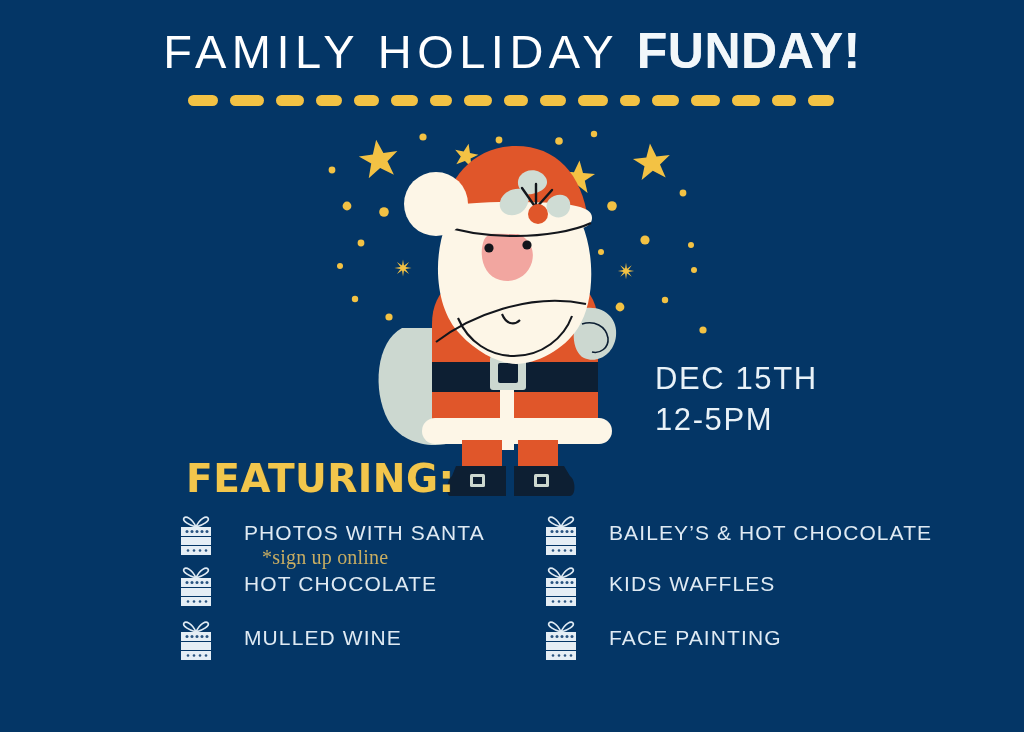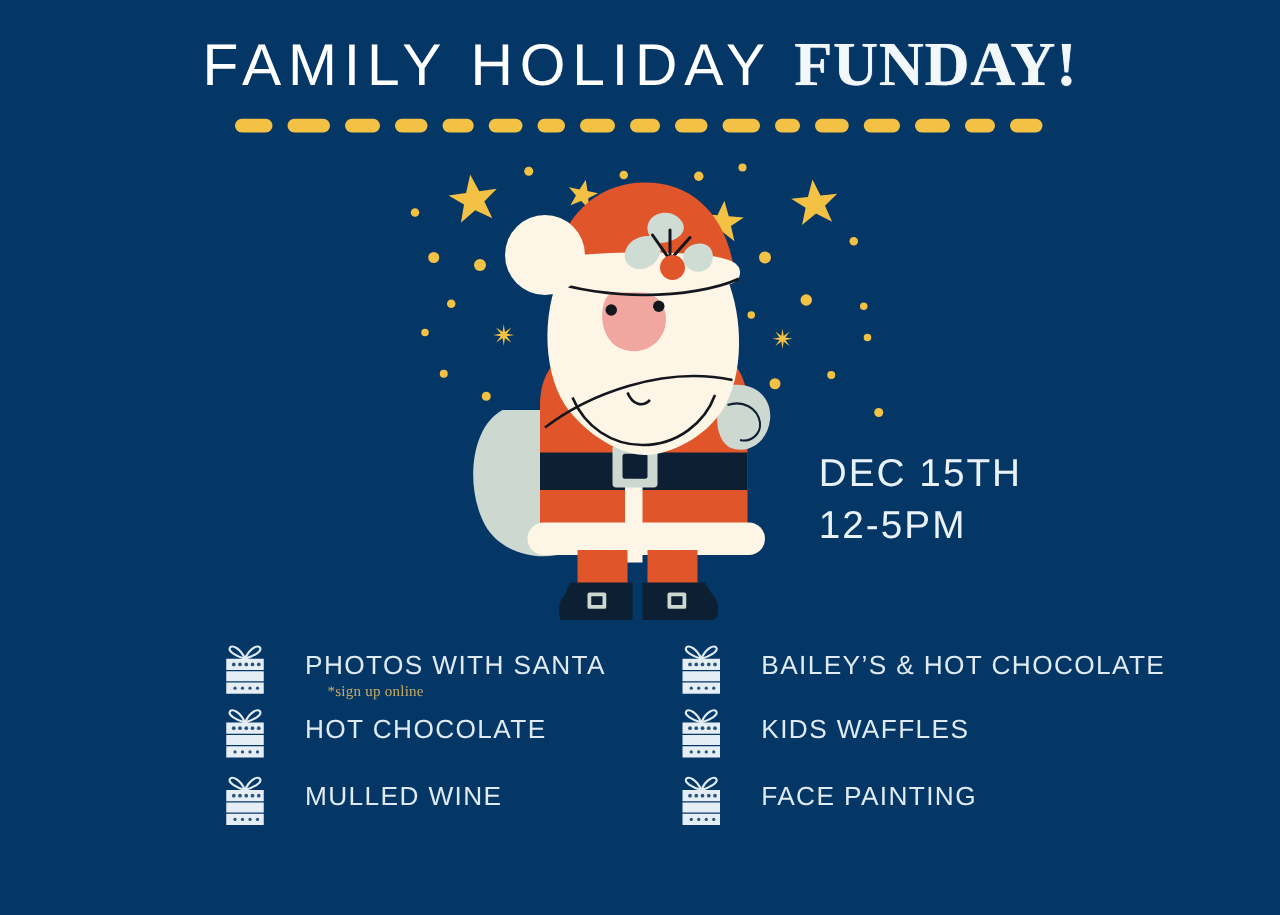--- a/index.html
+++ b/index.html
@@ -17,21 +17,21 @@
   #title-row{
     position:absolute;top:22px;left:0;width:1024px;
     text-align:center;white-space:nowrap;
   }
   .t-light{
     font-family:"Liberation Sans",sans-serif;
     font-weight:300;font-size:47px;letter-spacing:5.5px;
     color:#ffffff;vertical-align:baseline;
   }
   .t-bold{
-    font-family:Liberation Serif, serif;
+    font-family:Liberation Sans, sans-serif;
     font-weight:900;font-size:50px;letter-spacing:0.5px;
     color:#f2f7fa;vertical-align:baseline;
     text-shadow:0 0 0.6px #9fb8cf, 0.7px 0.4px 0 rgba(30,70,120,.45);
   }
 
   
   #dash-row{
     position:absolute;top:92px;left:188px;width:646px;height:16px;
     display:flex;justify-content:space-between;align-items:center;
   }
@@ -69,21 +69,21 @@
   .feat-item{position:relative;height:51px;}
   .feat-icon{position:absolute;left:0;top:2px;width:40px;height:44px;}
   .feat-label{
     position:absolute;left:68px;top:9px;
     color:#dfeaf3;font-weight:300;font-size:21px;letter-spacing:1.1px;
     white-space:nowrap;
   }
   .feat-note{
     position:absolute;left:86px;top:34px;
     font-family:"Liberation Serif",serif;
-    color:#c8ad62;font-size:12px;letter-spacing:0.2px;white-space:nowrap;
+    color:#c8ad62;font-size:20px;letter-spacing:0.2px;white-space:nowrap;
   }
 </style>
 </head>
 <body>
 
 <div id="poster">
 
   <svg id="sky" viewBox="0 0 1024 732">
     <defs>
       <g id="star5">
@@ -211,20 +211,21 @@
     </g>
 
     <path d="M86,214 C120,188 180,164 236,176" fill="none" stroke="#13161c" stroke-width="2.1"></path>
   </svg>
 
   <div id="date-block">
     <div>DEC 15TH</div>
     <div>12-5PM</div>
   </div>
 
+  <div id="featuring">FEATURING:</div>
 
   <div id="list">
 
     <div class="col col-left">
 
       <div class="feat-item">
         <svg class="feat-icon" viewBox="0 0 40 44">
           <g fill="none" stroke="#dfeaf3" stroke-width="1.7">
             <path d="M20,13 C16,4 10,2 8,4 C6,7 13,11 20,13 Z"></path>
             <path d="M20,13 C24,4 30,2 32,4 C34,7 27,11 20,13 Z"></path>

